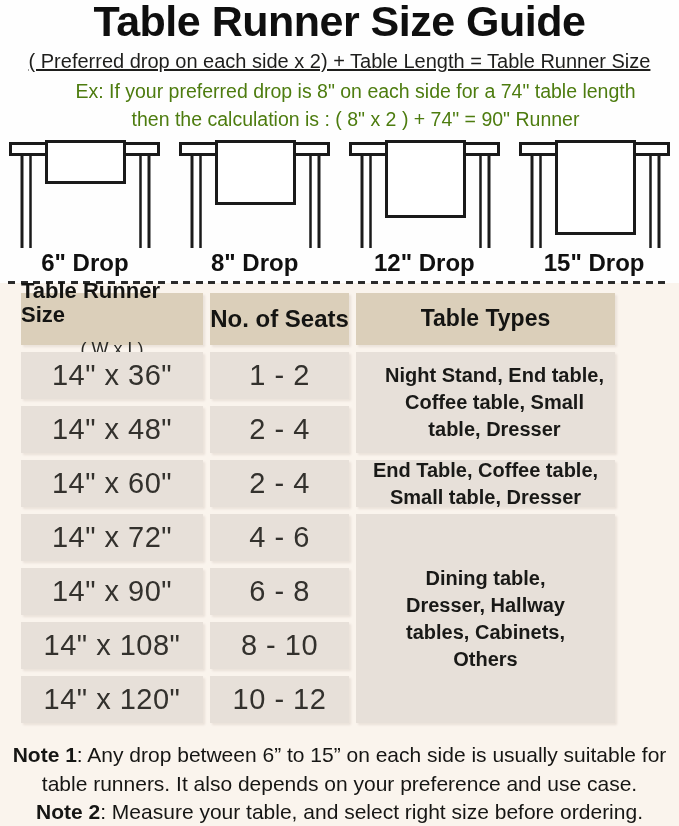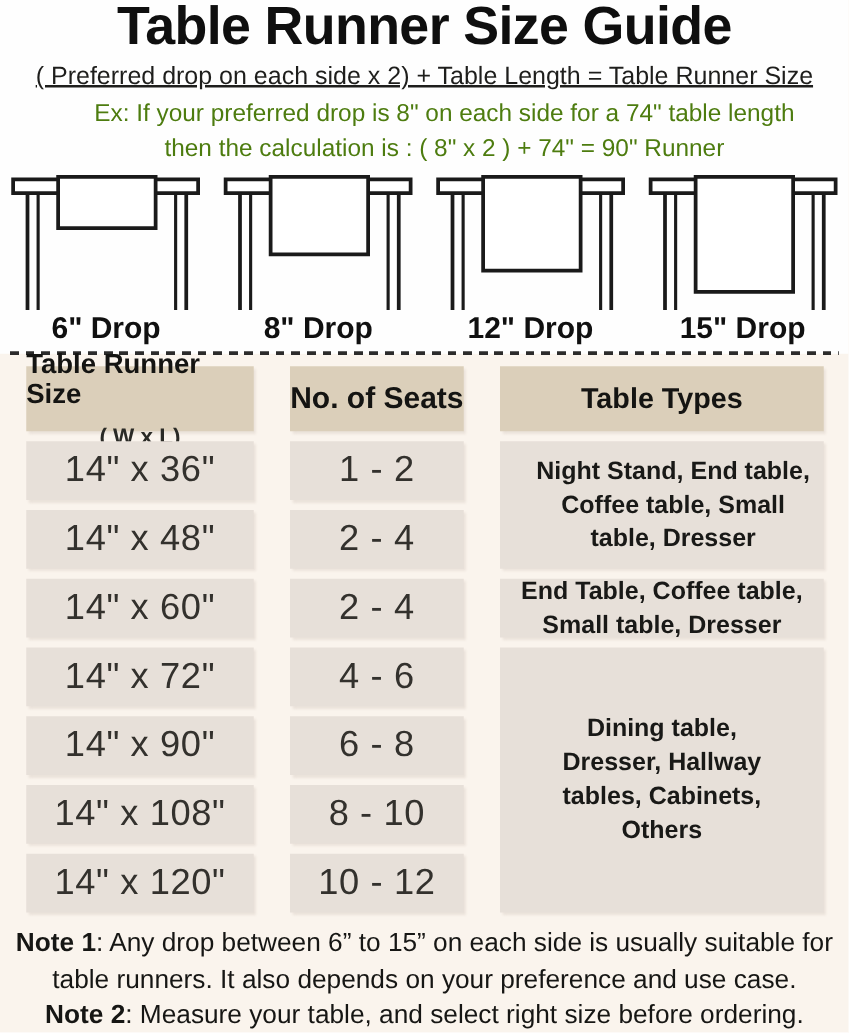--- a/index.html
+++ b/index.html
@@ -17,27 +17,27 @@
   .diagrams{position:absolute;top:140px;left:0;width:679px;display:flex;}
   .diagram{width:169.75px;display:flex;flex-direction:column;align-items:center;}
   svg.tbl{display:block;}
   .drop-label{margin-top:1px;font-size:24px;font-weight:bold;color:#101010;white-space:nowrap;}
 
   .dashed{position:absolute;top:281px;left:8px;width:663px;height:2.5px;
           background:repeating-linear-gradient(90deg,#2b2b2b 0 7px,transparent 7px 12.5px);}
 
   .grid{position:absolute;left:21px;top:293px;display:grid;
         grid-template-columns:182px 139px 259px;column-gap:29px;
-        grid-template-rows:52px repeat(7,47px);row-gap:8px;}
+        grid-template-rows:52px repeat(7,47px);row-gap:8px;gap:7px;}
   .cell{display:flex;align-items:center;justify-content:center;background:#e7e0d9;
         box-shadow:2px 2px 2px rgba(120,100,80,0.12);}
   .head{background:#dbcfba;font-weight:bold;flex-direction:column;line-height:1.12;color:#141412;}
   .h1c{grid-column:1;grid-row:1;} .h2c{grid-column:2;grid-row:1;font-size:24px;}
   .h3c{grid-column:3;grid-row:1;font-size:23px;}
-  .h-main{font-size:22px;} .h-sub{font-size:18px;font-weight:bold;margin-top:11px;color:#2a2a26;}
+  .h-main{font-size:22px;} .h-sub{font-size:18px;font-weight:normal;margin-top:11px;color:#2a2a26;}
   .c1{grid-column:1;} .c2{grid-column:2;}
   .r1{grid-row:2;} .r2{grid-row:3;} .r3{grid-row:4;} .r4{grid-row:5;}
   .r5{grid-row:6;} .r6{grid-row:7;} .r7{grid-row:8;}
   .sizecell{font-size:29px;font-weight:400;color:#33312d;letter-spacing:0.5px;}
   .types{grid-column:3;flex-direction:column;font-weight:bold;font-size:20px;
          line-height:27px;text-align:center;color:#191917;}
   .tta{grid-row:2/4;padding-left:18px;} .ttb{grid-row:4/5;} .ttc{grid-row:5/9;}
 
   .notes{position:absolute;top:741px;left:0;width:100%;text-align:center;
          font-size:21px;line-height:28.5px;color:#161614;}

